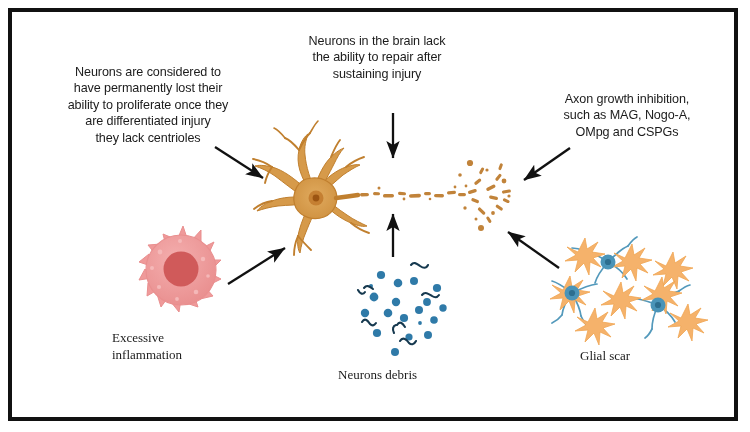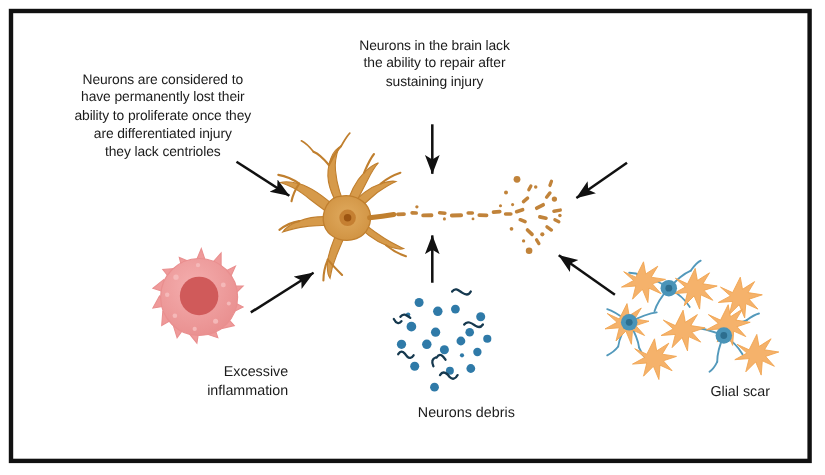--- a/index.html
+++ b/index.html
@@ -43,25 +43,26 @@
     line-height: 16.4px;
     text-align: center;
     letter-spacing: -0.1px;
     white-space: pre-line;
   }
   .label {
     position: absolute;
     color: #1b1b1b;
     font-size: 13px;
     line-height: 16.5px;
-    text-align: right;
+    text-align: left;
     white-space: pre-line;
+    font-family: Liberation Serif, serif;
   }
   #cap-left    { left: 34px;  top: 64px;  width: 228px; }
-  #cap-top     { left: 300px; top: 33px;  width: 190px; text-align: center; }
+  #cap-top     { left: 282px; top: 33px;  width: 190px; text-align: center; }
   #cap-right   { left: 534px; top: 91px;  width: 186px; }
   #lab-inflam  { left: 112px; top: 330px; width: 150px; }
   #lab-myelin  { left: 338px; top: 367px; width: 130px; }
   #lab-glial   { left: 580px; top: 348px; width: 120px; }
 </style>
 </head>
 <body>
 
 <div id="figure">
 
@@ -289,20 +290,23 @@
   <div class="txt" id="cap-left">Neurons are considered to
 have permanently lost their
 ability to proliferate once they
 are differentiated injury
 they lack centrioles</div>
 
   <div class="txt" id="cap-top">Neurons in the brain lack
 the ability to repair after
 sustaining injury</div>
 
+  <div class="txt" id="cap-right">Axon growth inhibition,
+such as MAG, Nogo-A,
+OMpg and CSPGs</div>
 
   <div class="label" id="lab-inflam">Excessive
 inflammation</div>
 
   <div class="label" id="lab-myelin">Neurons debris</div>
 
   <div class="label" id="lab-glial">Glial  scar</div>
 
 </div>
 

